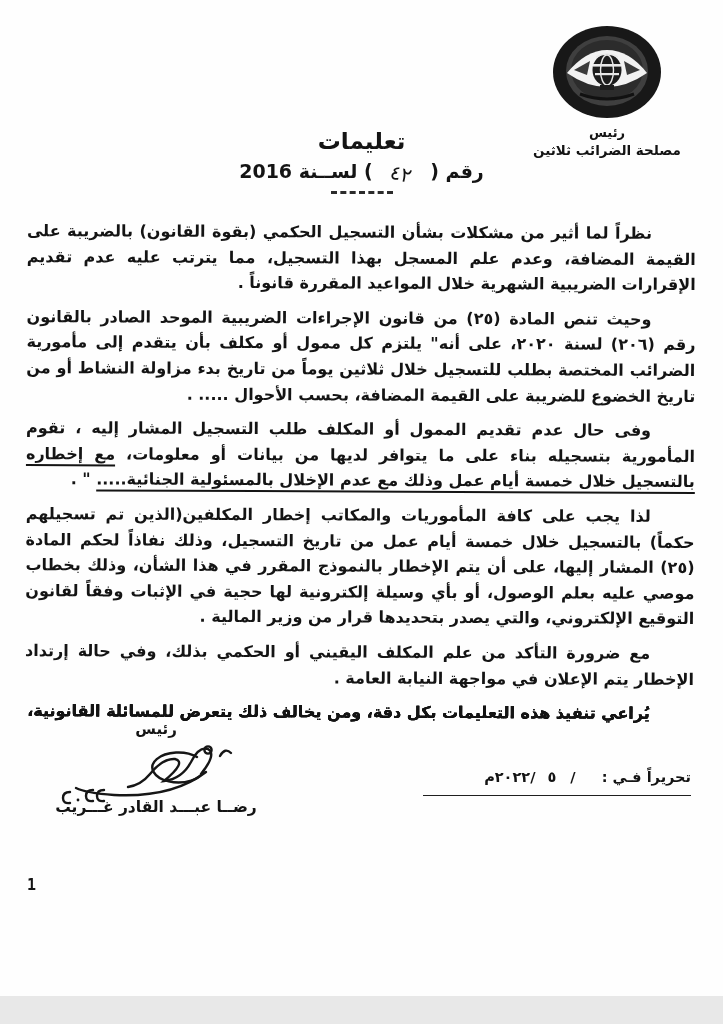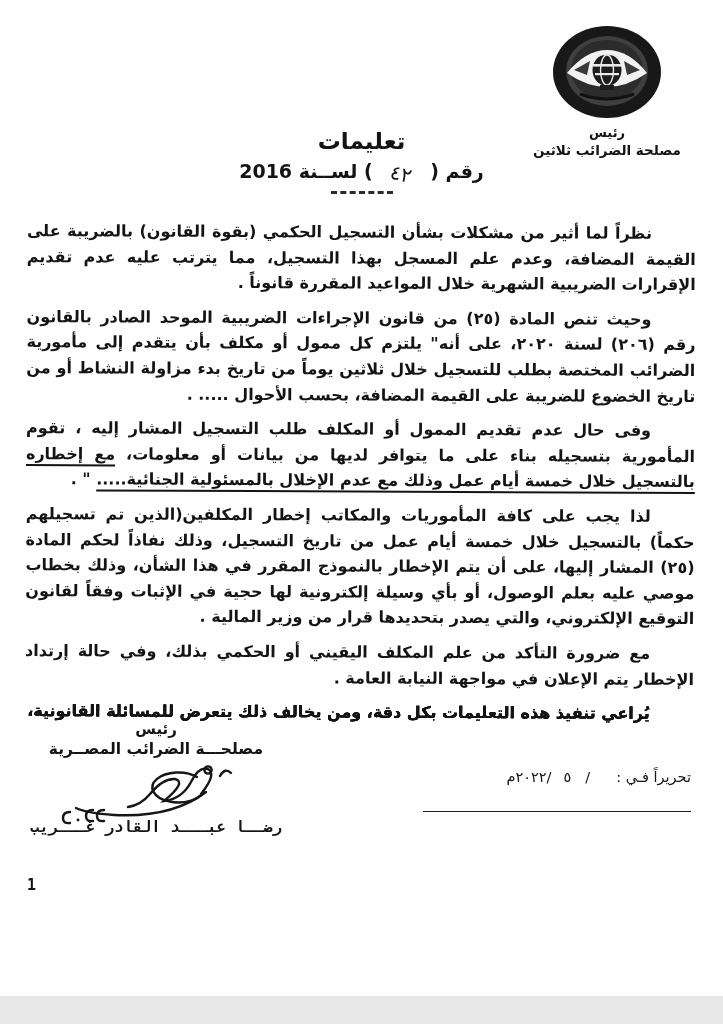--- a/index.html
+++ b/index.html
@@ -45,27 +45,27 @@
   .emphasis { text-shadow:0 0 .6px #000, 0 0 .4px #000; text-indent:34px; margin-top:3px; }
 
   
   .sig-block {
     position:absolute; top:720px; left:28px; width:256px;
     text-align:center; font-weight:bold; direction:rtl;
   }
   .sig-pos  { font-size:15px; }
   .sig-auth { font-size:15.5px; margin-top:2px; }
   .sig-scribble { display:block; margin:-4px auto -14px; width:225px; height:78px; }
-  .sig-name { font-size:15.5px;font-family:Liberation Mono, monospace; }
+  .sig-name { font-size:15.5px; }
 
   
   .date-line {
     position:absolute; top:769px; right:32px; width:268px;
-    direction:rtl; font-weight:normal; font-size:14.5px;
-    border-bottom:1.7px solid #1f1f1f; padding-bottom:26px;
+    direction:rtl; font-weight:bold; font-size:14.5px;
+    border-bottom:1.7px solid #1f1f1f; padding-bottom:10px;
     white-space:nowrap;
   }
   .date-line span { display:inline-block; unicode-bidi:isolate; }
   .d-label { margin-left:26px; }
   .d-sep1  { margin-left:14px; }
   .d-month { margin-left:12px; }
 
   
   .page-number {
     position:absolute; top:876px; left:27px;
@@ -112,21 +112,20 @@
     <p>نظراً لما أثير من مشكلات بشأن التسجيل الحكمي (بقوة القانون) بالضريبة على القيمة المضافة، وعدم علم المسجل بهذا التسجيل، مما يترتب عليه عدم تقديم الإقرارات الضريبية الشهرية خلال المواعيد المقررة قانوناً .</p>
     <p>وحيث تنص المادة (٢٥) من قانون الإجراءات الضريبية الموحد الصادر بالقانون رقم (٢٠٦) لسنة ٢٠٢٠، على أنه" يلتزم كل ممول أو مكلف بأن يتقدم إلى مأمورية الضرائب المختصة بطلب للتسجيل خلال ثلاثين يوماً من تاريخ بدء مزاولة النشاط أو من تاريخ الخضوع للضريبة على القيمة المضافة، بحسب الأحوال ..... .</p>
     <p><span>وفى حال عدم تقديم الممول أو المكلف طلب التسجيل المشار إليه ، تقوم المأمورية بتسجيله بناء على ما يتوافر لديها من بيانات أو معلومات، </span><span class="u">مع إخطاره بالتسجيل خلال خمسة أيام عمل وذلك مع عدم الإخلال بالمسئولية الجنائية.....</span><span> " .</span></p>
     <p>لذا يجب على كافة المأموريات والمكاتب إخطار المكلفين(الذين تم تسجيلهم حكماً) بالتسجيل خلال خمسة أيام عمل من تاريخ التسجيل، وذلك نفاذاً لحكم المادة (٢٥) المشار إليها، على أن يتم الإخطار بالنموذج المقرر في هذا الشأن، وذلك بخطاب موصي عليه بعلم الوصول، أو بأي وسيلة إلكترونية لها حجية في الإثبات وفقاً لقانون التوقيع الإلكتروني، والتي يصدر بتحديدها قرار من وزير المالية .</p>
     <p>مع ضرورة التأكد من علم المكلف اليقيني أو الحكمي بذلك، وفي حالة إرتداد الإخطار يتم الإعلان في مواجهة النيابة العامة .</p>
     <p class="emphasis">يُراعي تنفيذ هذه التعليمات بكل دقة، ومن يخالف ذلك يتعرض للمسائلة القانونية،</p>
   </main>
 
   <div class="sig-block">
     <div class="sig-pos">رئيس</div>
-    <div class="sig-auth">مصلحـــة الضرائب المصــرية</div>
     <svg class="sig-scribble" viewBox="0 0 225 78" xmlns="http://www.w3.org/2000/svg" fill="none" stroke="#161616" stroke-width="2.4" stroke-linecap="round">
       <path d="M 176 22 q 5 -9 11 -3"></path>
       <circle cx="164" cy="16" r="3.6"></circle>
       <path d="M 157 40 q 16 -20 7 -25 q -9 -3 -17 13 q -9 17 -27 19 q 23 -19 11 -22 q -12 -1 -25 15 q -9 11 -22 13"></path>
       <path d="M 160 36 a 26 15 0 1 1 -7 -13"></path>
       <path d="M 162 38 q -34 26 -92 23 q -28 -2 -38 -7"></path>
       <path d="M 26 58 q -7 0 -7 6 q 0 6 7 5"></path>
       <circle cx="34" cy="66" r="1.4" fill="#161616" stroke="none"></circle>
       <path d="M 49 56 q -7 0 -7 6 q 0 6 7 5"></path>
       <path d="M 60 56 q -7 0 -7 6 q 0 6 7 5"></path>

